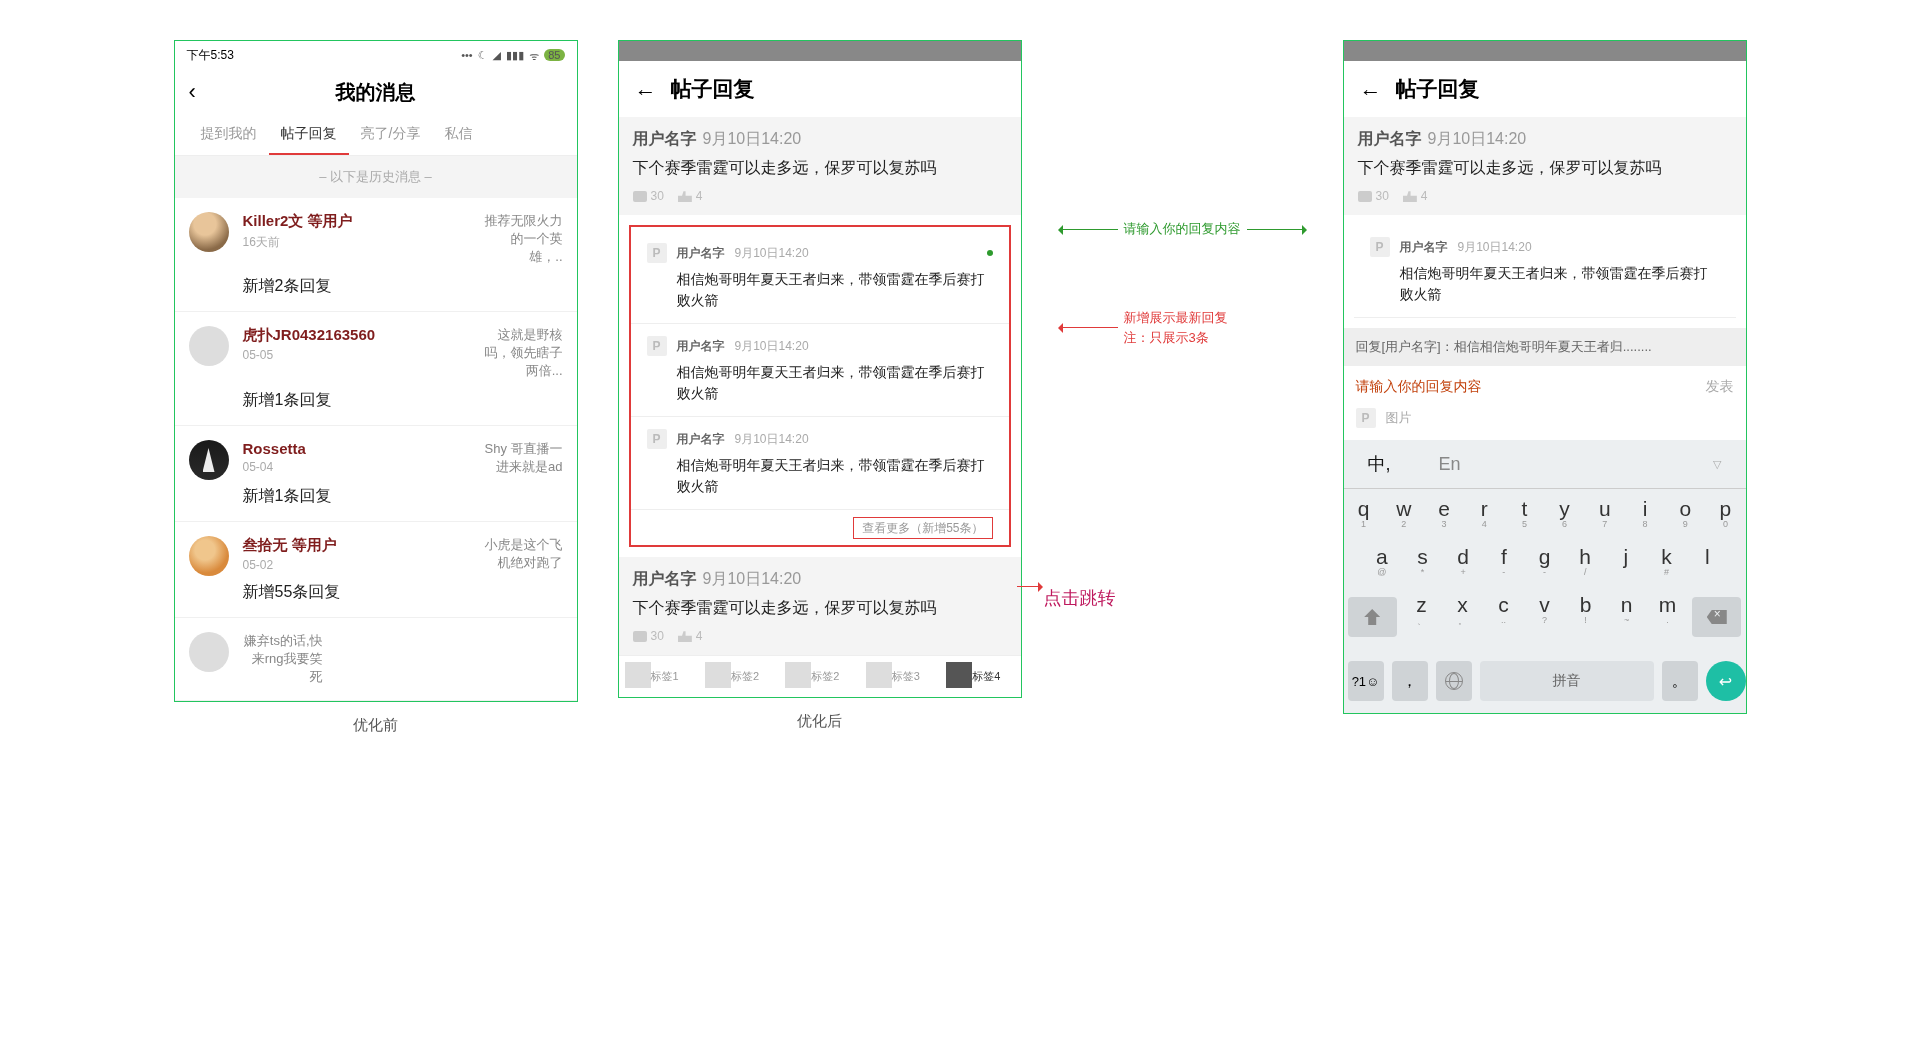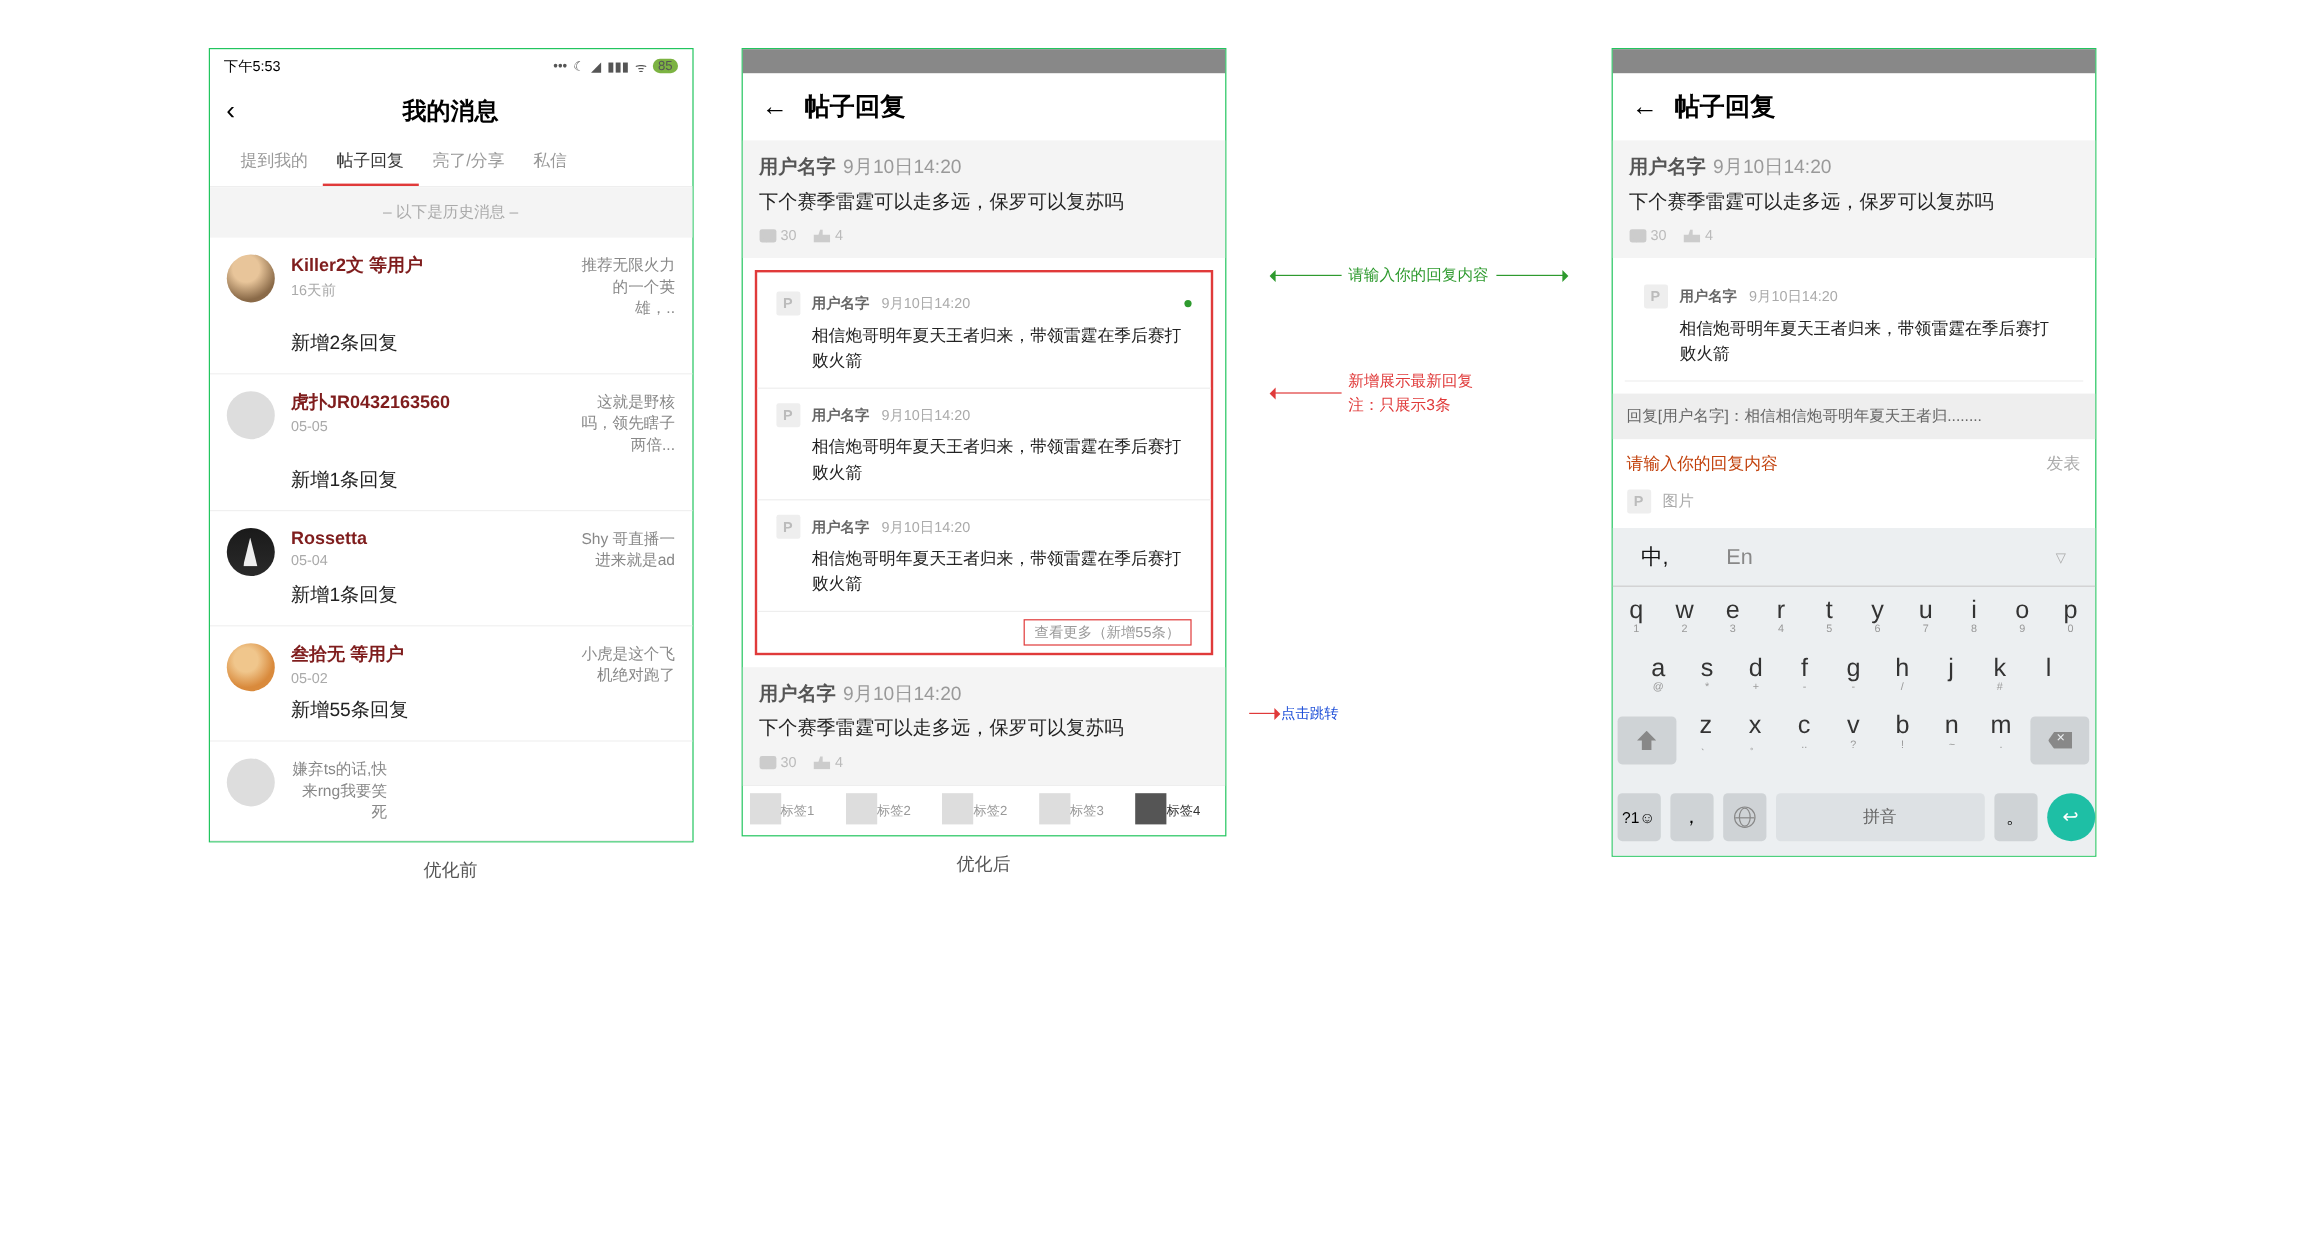--- a/index.html
+++ b/index.html
@@ -67,21 +67,21 @@
 .anno { display: flex; align-items: center; gap: 6px; }
 .anno.green { color: #2e9a2e; }
 .anno.red { color: #e03a3a; }
 .arrow-line { width: 56px; height: 1px; position: relative; }
 .arrow-line.green { background: #2e9a2e; }
 .arrow-line.red { background: #e03a3a; }
 .arrow-line::after { content: ""; position: absolute; right: -1px; top: -4px; border: 5px solid transparent; }
 .arrow-line.green::after { border-left-color: #2e9a2e; right:-9px;}
 .arrow-line.red::after { border-left-color: #e03a3a; right:-9px;}
 .arrow-line.green.rev::after { left:-9px; right:auto; border-left-color:transparent; border-right-color:#2e9a2e;}
-.red-jump { position: absolute; right: -95px; top: 545px; display: flex; align-items: center; gap: 5px; font-size: 12px; color: #1d4ed8; }
+.red-jump { position: absolute; right: -95px; top: 545px; display: flex; align-items: flex-start; gap: 5px; font-size: 18px; color: #be185d; }
 .red-jump .arrow-line { width: 22px; }
 
 
 .reply-card-single { background: #fff; margin: 10px; padding: 0; }
 .quoted-bar { background: #eee; padding: 10px 12px; font-size: 13px; color: #666; }
 .reply-input-row { display: flex; padding: 12px; align-items: center; gap: 10px; }
 .reply-input { flex: 1; font-size: 14px; color: #c2410c; }
 .publish { font-size: 14px; color: #aaa; }
 .img-row { display: flex; align-items: center; gap: 10px; padding: 0 12px 12px; font-size: 13px; color: #aaa; }
 .kbd { background: #eceff1; }

